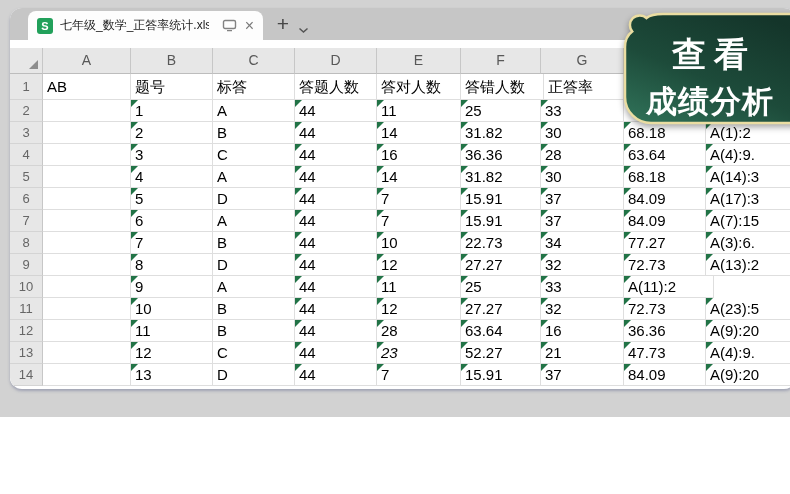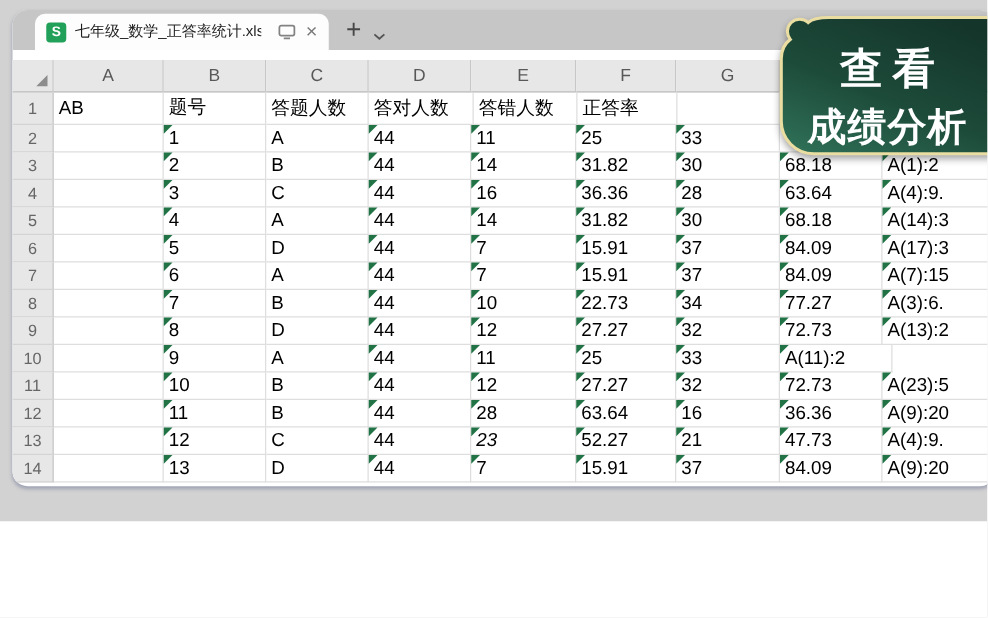--- a/index.html
+++ b/index.html
@@ -84,21 +84,22 @@
           <div class="hcell" style="width: 82px; height: 26px; line-height: 25px;">D</div>
           <div class="hcell" style="width: 84px; height: 26px; line-height: 25px;">E</div>
           <div class="hcell" style="width: 80px; height: 26px; line-height: 25px;">F</div>
           <div class="hcell" style="width: 83px; height: 26px; line-height: 25px;">G</div>
           <div class="hcell" style="width: 82px; height: 26px; line-height: 25px;">H</div>
           <div class="hcell" style="width: 90px; height: 26px; line-height: 25px;">I</div>
         </div>
         <div class="grow">
           <div class="rhd" style="width: 33px; height: 26px; line-height: 25px;">1</div>
           <div class="cell" style="width: 88px; height: 26px; line-height: 25px;">AB</div>
-          <div class="cell" style="width: 82px; height: 26px; line-height: 25px; font-family: Liberation Serif, serif;">题号</div>
+          <div class="cell" style="width: 82px; height: 26px; line-height: 25px;">题号</div>
+          <div class="cell" style="width: 82px; height: 26px; line-height: 25px;">标答</div>
           <div class="cell" style="width: 82px; height: 26px; line-height: 25px;">答题人数</div>
           <div class="cell" style="width: 84px; height: 26px; line-height: 25px;">答对人数</div>
           <div class="cell" style="width: 83px; height: 26px; line-height: 25px;">答错人数</div>
           <div class="cell" style="width: 80px; height: 26px; line-height: 25px;">正答率</div>
           <div class="cell" style="width: 82px; height: 26px; line-height: 25px;"></div>
           <div class="cell" style="width: 90px; height: 26px; line-height: 25px;"></div>
         </div>
         <div class="grow">
           <div class="rhd" style="width: 33px; height: 22px; line-height: 21px;">2</div>
           <div class="cell" style="width: 88px; height: 22px; line-height: 21px;"></div>

